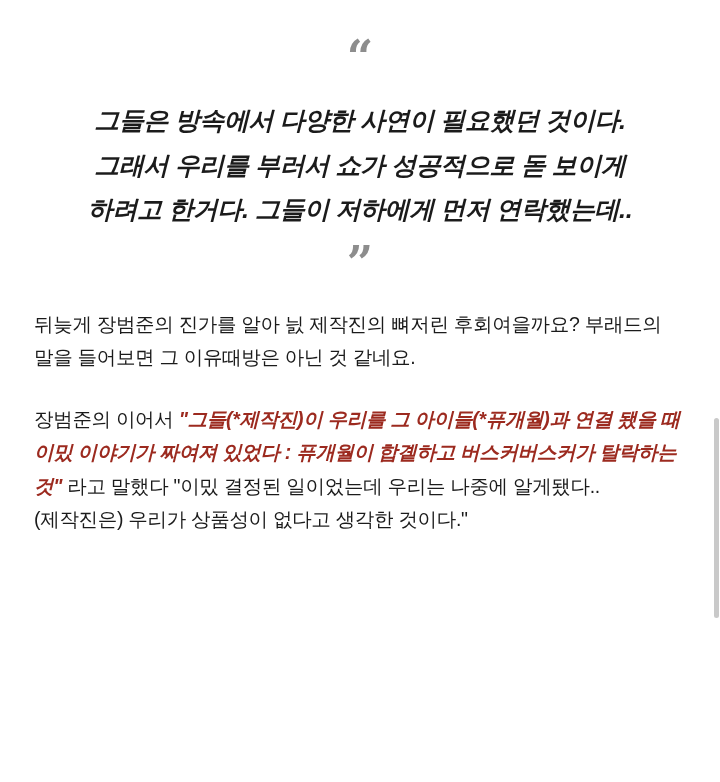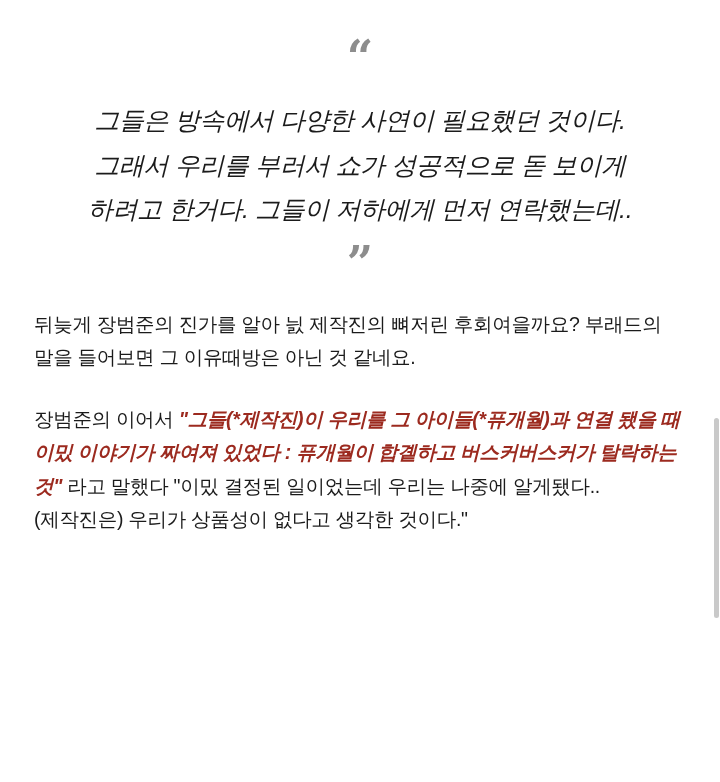--- a/index.html
+++ b/index.html
@@ -43,21 +43,21 @@
   .quote-mark.close {
     font-size: 46px;
     margin-top: 8px;
     margin-bottom: 22px;
   }
   .quote-text {
     font-size: 25px;
     line-height: 1.78;
     text-align: center;
     font-style: italic;
-    font-weight: normal;
+    font-weight: bold;
     color: #1b1b1b;
     letter-spacing: -0.4px;
     word-break: keep-all;
   }
 
   
   .body-wrap {
     padding: 0 34px;
     box-sizing: border-box;
   }

